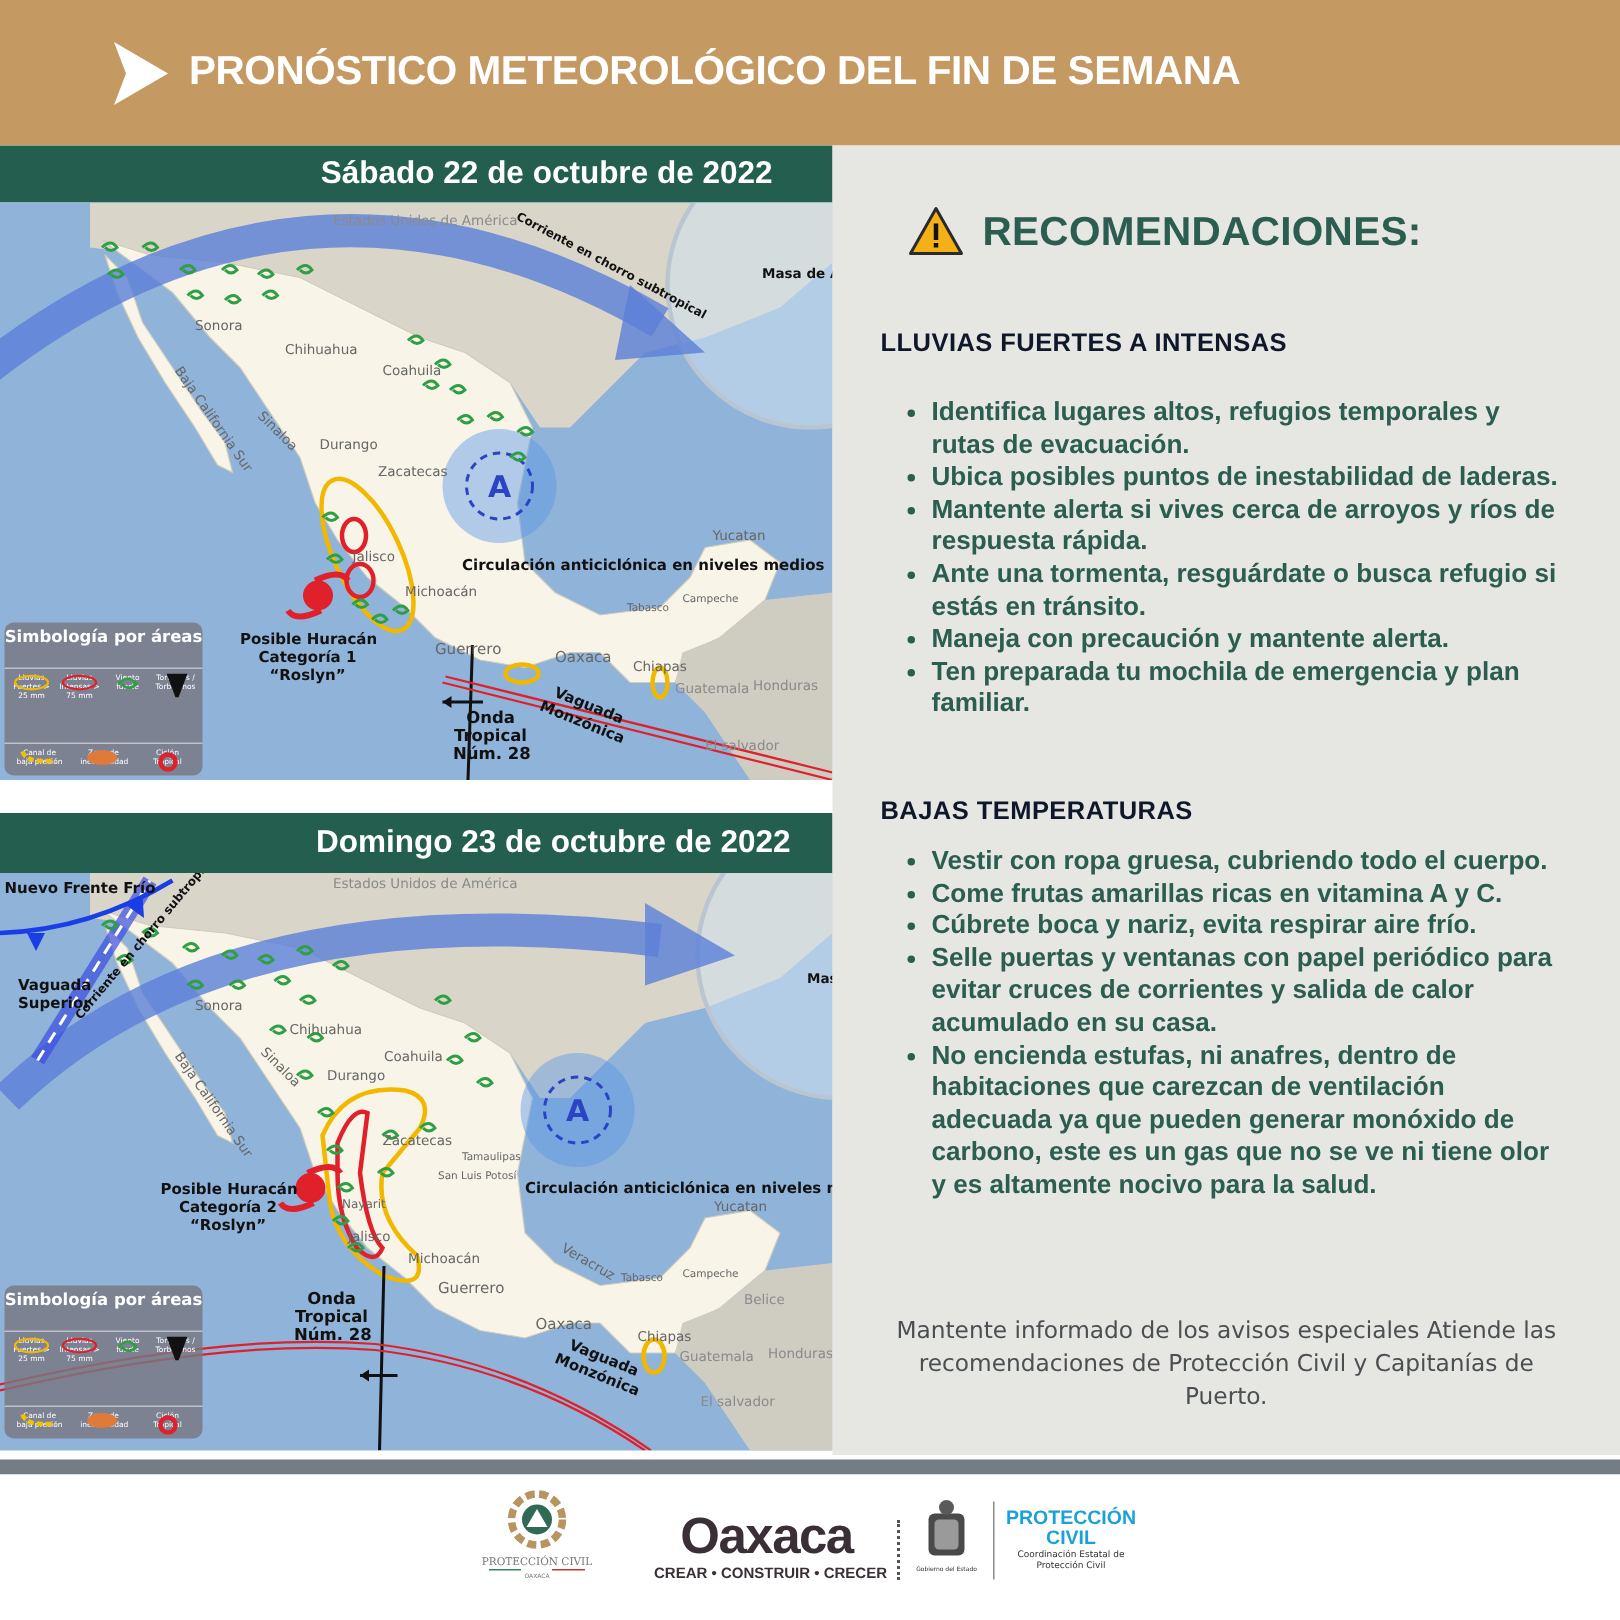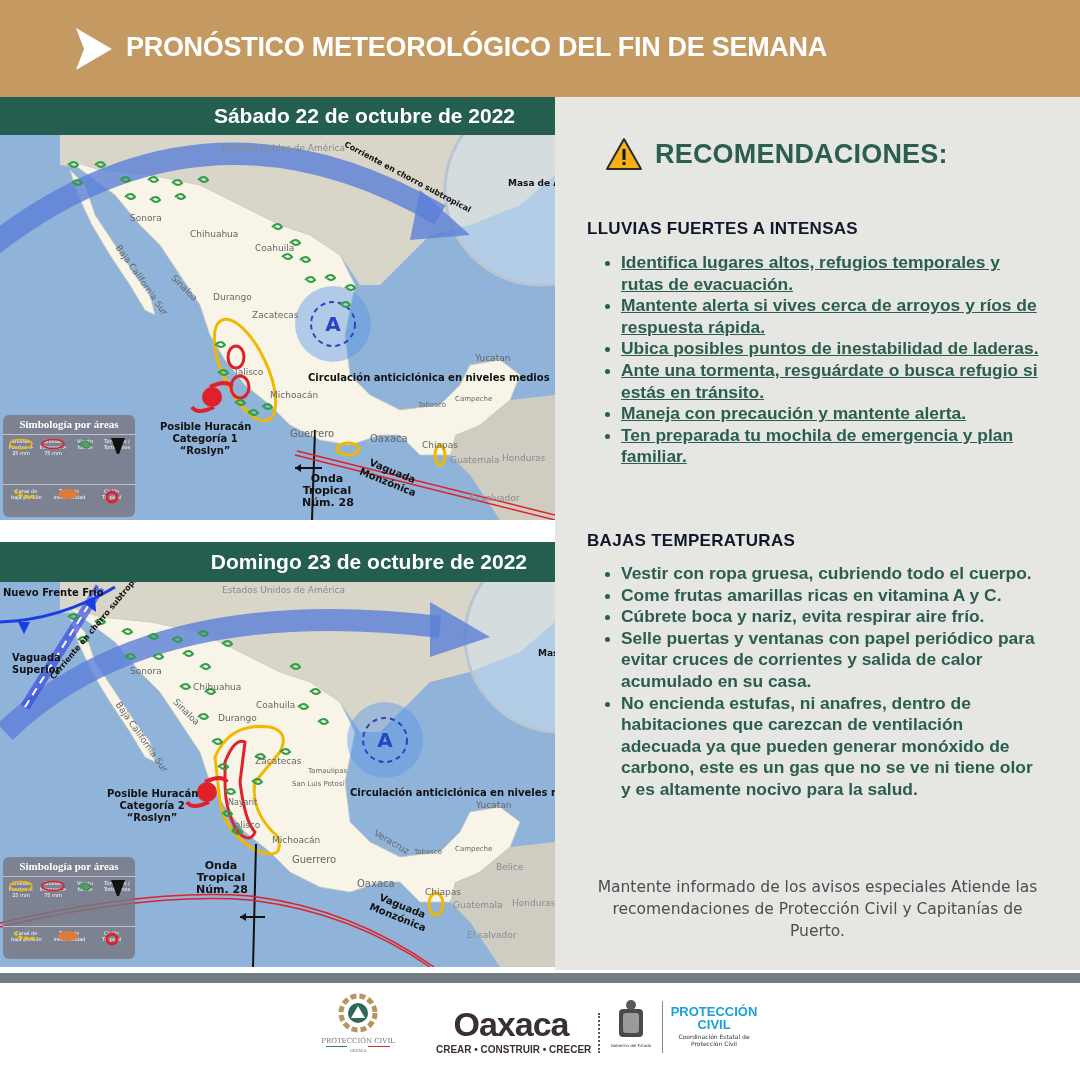--- a/index.html
+++ b/index.html
@@ -18,21 +18,21 @@
   .map { position: absolute; left: 0; width: 555px; overflow: hidden; background: #8fb3d9; }
   .map.sat { top: 38px; height: 385px; }
   .map.sun { top: 485px; height: 385px; }
   .map svg { position: absolute; left: 0; top: 0; }
 
   .maplabel { position: absolute; font-size: 9px; color: #666; white-space: nowrap; font-family: "DejaVu Sans", sans-serif; }
   .maplabel.b { color: #111; font-weight: bold; font-size: 10px; text-align: center; line-height: 12px; }
   .maplabel.gray { color: #8a8a8a; }
 
   .legend { position: absolute; left: 3px; width: 132px; height: 102px; background: rgba(120,120,130,0.82); border-radius: 6px; color: #fff; }
-  .legend .lt { font-size: 11px; font-weight: bold; text-align: center; padding-top: 3px; border-bottom: 1px solid rgba(255,255,255,0.5); padding-bottom: 4px; font-family: Liberation Serif, serif; }
+  .legend .lt { font-size: 11px; font-weight: bold; text-align: center; padding-top: 3px; border-bottom: 1px solid rgba(255,255,255,0.5); padding-bottom: 14px; }
   .legend .row { display: flex; justify-content: space-around; padding: 3px 2px 0; }
   .legend .cell { width: 31px; text-align: center; font-size: 5px; line-height: 6px; height: 46px; position: relative; }
   .legend .row2 { border-top: 1px solid rgba(255,255,255,0.5); }
 
   .right { position: absolute; left: 555px; top: 97px; width: 525px; height: 873px; background: #e6e6e2; color: #2b5d50; }
   .rec-head { position: absolute; left: 50px; top: 40px; display: flex; align-items: center; }
   .rec-head .warn { width: 38px; height: 34px; margin-right: 12px; }
   .rec-head .ttl { font-family: "Liberation Sans", sans-serif; font-weight: bold; font-size: 27px; color: #2b5d50; letter-spacing: 0.2px; }
 
   .sec-title { position: absolute; left: 32px; font-family: "Liberation Sans", sans-serif; font-weight: bold; font-size: 17px; color: #0f172a; letter-spacing: 0.3px; }
@@ -391,24 +391,24 @@
   <div class="rec-head">
     <svg class="warn" viewBox="0 0 38 34">
       <polygon points="19,2 36,32 2,32" fill="#f5b015" stroke="#2b2b2b" stroke-width="2" stroke-linejoin="round"></polygon>
       <rect x="17.5" y="12" width="3" height="11" fill="#111"></rect>
       <rect x="17.5" y="25" width="3" height="3" fill="#111"></rect>
     </svg>
     <div class="ttl">RECOMENDACIONES:</div>
   </div>
 
   <div class="sec-title" style="top:122px;">LLUVIAS FUERTES A INTENSAS</div>
-  <ul class="recs" style="top:155px;text-decoration:underline;">
+  <ul class="recs" style="top:167px;">
     <li>Identifica lugares altos, refugios temporales y rutas de evacuación.</li>
+    <li>Ubica posibles puntos de inestabilidad de laderas.</li>
     <li>Mantente alerta si vives cerca de arroyos y ríos de respuesta rápida.</li>
-    <li>Ubica posibles puntos de inestabilidad de laderas.</li>
     <li>Ante una tormenta, resguárdate o busca refugio si estás en tránsito.</li>
     <li>Maneja con precaución y mantente alerta.</li>
     <li>Ten preparada tu mochila de emergencia y plan familiar.</li>
   </ul>
 
   <div class="sec-title" style="top:434px;">BAJAS TEMPERATURAS</div>
   <ul class="recs" style="top:466px;">
     <li>Vestir con ropa gruesa, cubriendo todo el cuerpo.</li>
     <li>Come frutas amarillas ricas en vitamina A y C.</li>
     <li>Cúbrete boca y nariz, evita respirar aire frío.</li>

